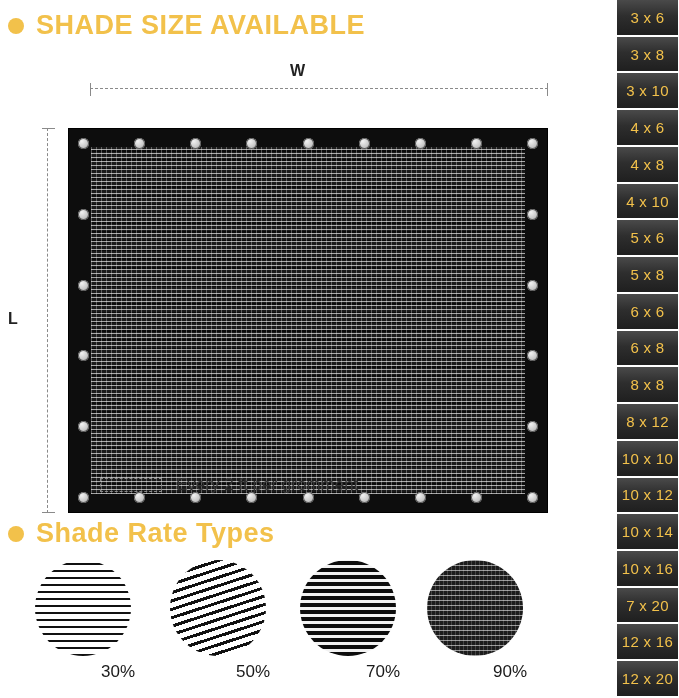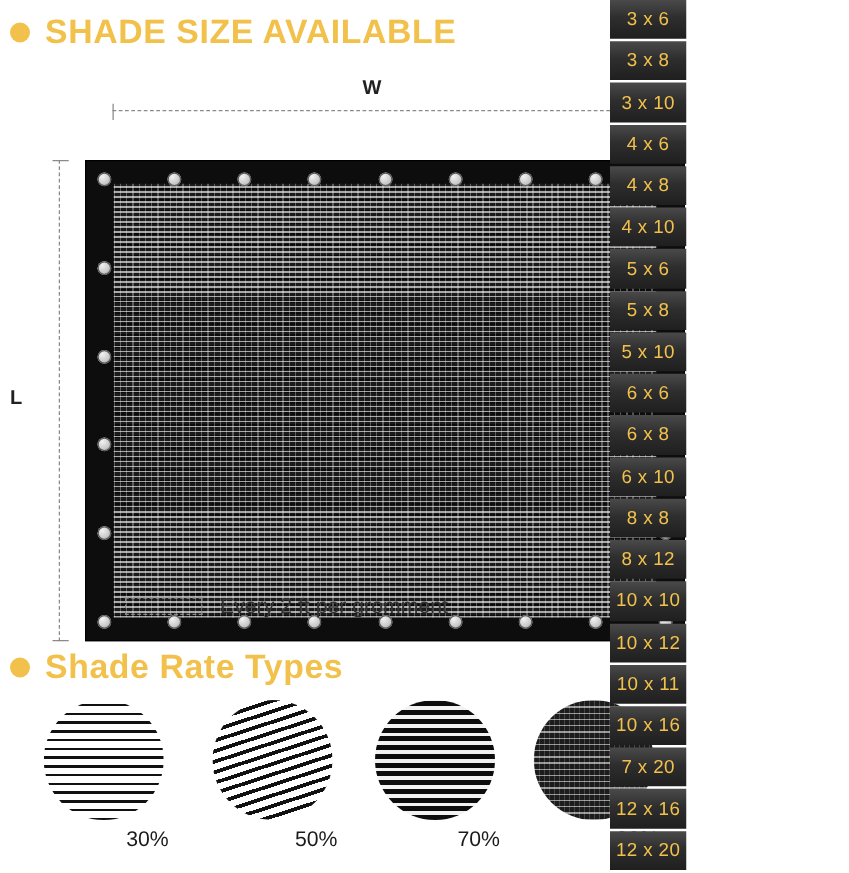--- a/index.html
+++ b/index.html
@@ -5,21 +5,21 @@
   * { box-sizing: border-box; }
   html, body {
     margin: 0; padding: 0;
     width: 679px; height: 698px;
     background: #ffffff;
     font-family: "Liberation Sans", sans-serif;
     overflow: hidden;
   }
   #page {
     position: relative;
-    width: 549px;
+    width: 678px;
     height: 698px;
     background: #ffffff;
   }
 
   
   .section-head {
     position: absolute;
     display: flex;
     align-items: center;
     gap: 12px;
@@ -289,28 +289,26 @@
 
   <div id="size-list">
     <div class="size-chip">3 x 6</div>
     <div class="size-chip">3 x 8</div>
     <div class="size-chip">3 x 10</div>
     <div class="size-chip">4 x 6</div>
     <div class="size-chip">4 x 8</div>
     <div class="size-chip">4 x 10</div>
     <div class="size-chip">5 x 6</div>
     <div class="size-chip">5 x 8</div>
-    <div class="size-chip">5 x 10</div>
     <div class="size-chip">6 x 6</div>
     <div class="size-chip">6 x 8</div>
-    <div class="size-chip">6 x 10</div>
     <div class="size-chip">8 x 8</div>
     <div class="size-chip">8 x 12</div>
     <div class="size-chip">10 x 10</div>
     <div class="size-chip">10 x 12</div>
-    <div class="size-chip">10 x 11</div>
+    <div class="size-chip">10 x 14</div>
     <div class="size-chip">10 x 16</div>
     <div class="size-chip">7 x 20</div>
     <div class="size-chip">12 x 16</div>
     <div class="size-chip">12 x 20</div>
   </div>
 
 </div>
 
 </body></html>

